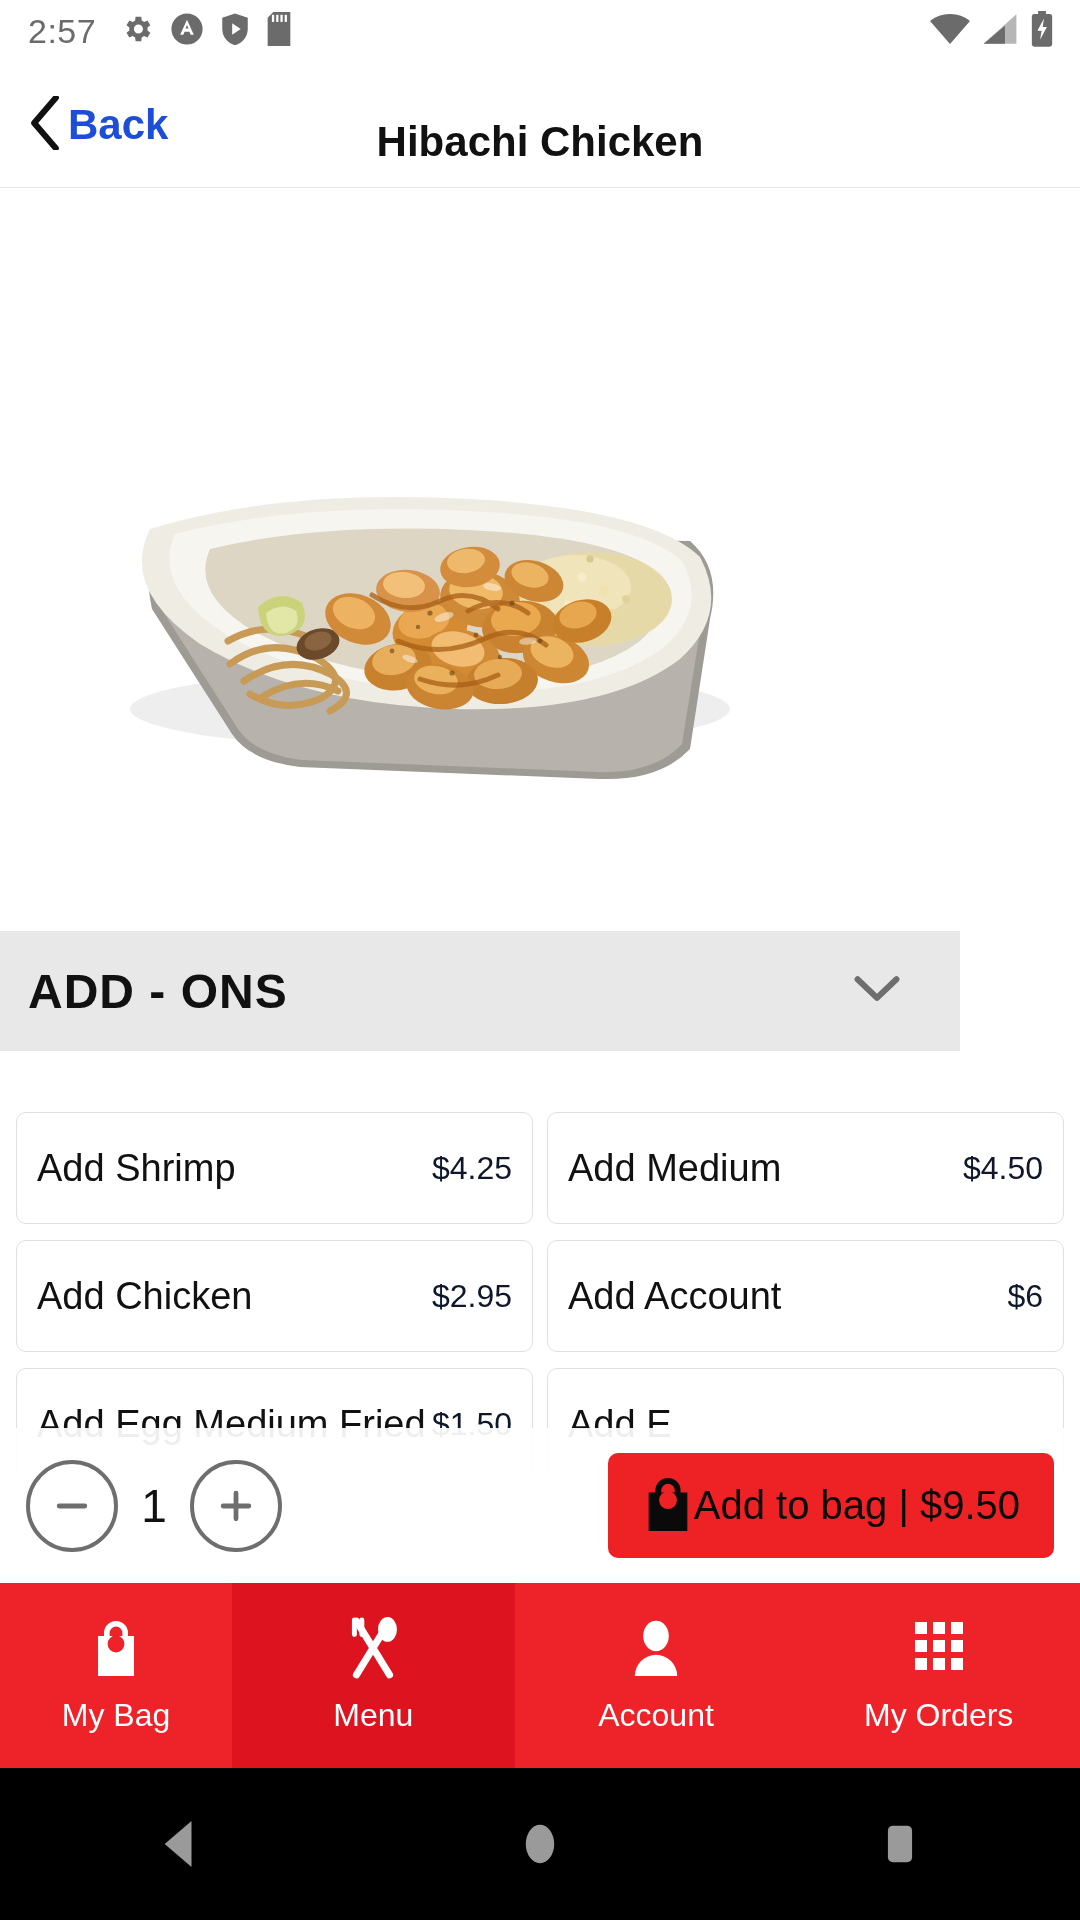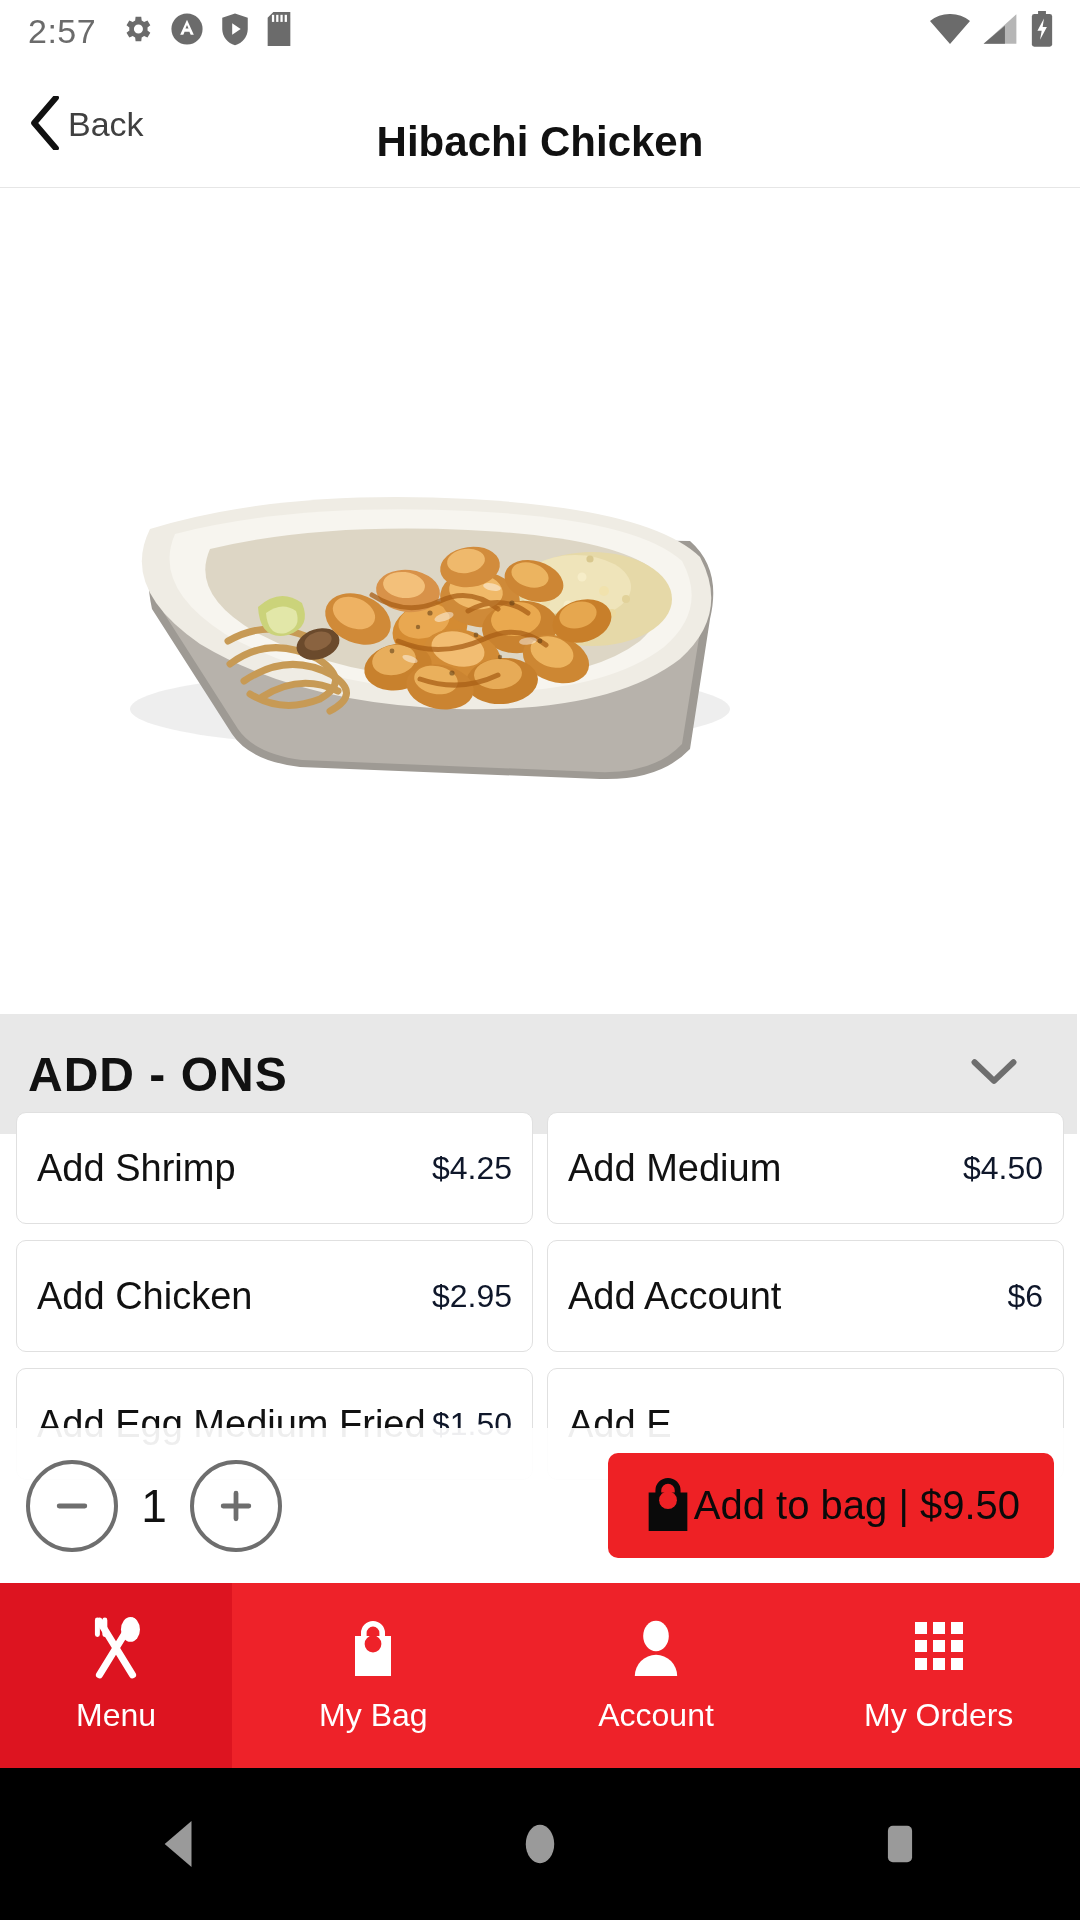--- a/index.html
+++ b/index.html
@@ -27,36 +27,36 @@
   
   .header{
     position:absolute; top:62px; left:0; width:1080px; height:126px;
     background:#ffffff; border-bottom:1px solid #e6e6e6;
   }
   .back-btn{
     position:absolute; left:28px; top:50%; transform:translateY(-50%);
     display:flex; align-items:center; gap:6px; cursor:pointer;
   }
   .chev-left{ display:block; }
-  .back-label{ font-size:34px; color:#404040; }
+  .back-label{ font-size:42px; color:#1d4ed8;font-weight:bold; }
   .page-title{
     position:absolute; left:50%; top:50%; transform:translate(-50%,-50%);
     font-size:42px; font-weight:bold; color:#111; white-space:nowrap;margin-top:17px;
   }
 
   
   .hero{
     position:absolute; top:189px; left:0; width:1080px; height:789px;
     background:#ffffff; overflow:hidden;
   }
   .hero svg{ position:absolute; left:0; top:0; }
 
   
   .section-head{
-    position:absolute; top:1014px; left:0; width:1077px; height:120px;
+    position:absolute; top:931px; left:0; width:960px; height:120px;
     background:#e8e8e8; display:flex; align-items:center;
   }
   .section-title{
     margin-left:28px; font-size:48px; font-weight:bold; color:#111;
     letter-spacing:1px;
   }
   .section-chev{ margin-left:auto; margin-right:60px; display:block; }
 
   
   .addons{
@@ -347,40 +347,40 @@
             <path d="M3 9h20v20H3z" fill="#0a0a0a"></path>
             <path d="M8 11V8a5 5 0 0 1 10 0v3" stroke="#0a0a0a" stroke-width="3" fill="none"></path>
             <circle cx="13" cy="13" r="4.6" fill="#ee2125"></circle>
           </svg>
       </span>
       <span class="addbag-label">Add to bag  | $9.50</span>
     </div>
   </div>
 
   <div class="tabbar">
+    <div class="tab">
+      <span class="tab-ico">
+        <svg width="52" height="62" viewBox="0 0 26 30">
+            <path d="M4 9h18v20H4z" fill="#fff"></path>
+            <path d="M8.4 10.5V7.5a4.6 4.6 0 0 1 9.2 0v3" stroke="#fff" stroke-width="2.8" fill="none"></path>
+            <circle cx="13" cy="13" r="4.2" fill="#ee2229"></circle>
+          </svg>
+      </span>
+      <span class="tab-label">My Bag</span>
+    </div>
     <div class="tab active">
       <span class="tab-ico">
         <svg width="58" height="62" viewBox="0 0 28 30">
           <path d="M6 2 L22 28" stroke="#fff" stroke-width="3.4" stroke-linecap="round"></path>
           <path d="M22 2 L6 28" stroke="#fff" stroke-width="3.4" stroke-linecap="round"></path>
           <ellipse cx="21" cy="6" rx="4.6" ry="6" fill="#fff"></ellipse>
           <path d="M5 1.5v7M8.6 1.5v7" stroke="#fff" stroke-width="2.4" stroke-linecap="round"></path>
         </svg>
       </span>
       <span class="tab-label">Menu</span>
-    </div>
-    <div class="tab">
-      <span class="tab-ico">
-        <svg width="52" height="62" viewBox="0 0 26 30">
-            <path d="M4 9h18v20H4z" fill="#fff"></path>
-            <path d="M8.4 10.5V7.5a4.6 4.6 0 0 1 9.2 0v3" stroke="#fff" stroke-width="2.8" fill="none"></path>
-            <circle cx="13" cy="13" r="4.2" fill="#ee2229"></circle>
-          </svg>
-      </span>
-      <span class="tab-label">My Bag</span>
     </div>
     <div class="tab">
       <span class="tab-ico">
         <svg width="52" height="62" viewBox="0 0 26 30">
             <ellipse cx="13" cy="9" rx="6.4" ry="7.6" fill="#fff"></ellipse>
             <path d="M2.4 29a10.6 10.6 0 0 1 21.2 0z" fill="#fff"></path>
           </svg>
       </span>
       <span class="tab-label">Account</span>
     </div>

